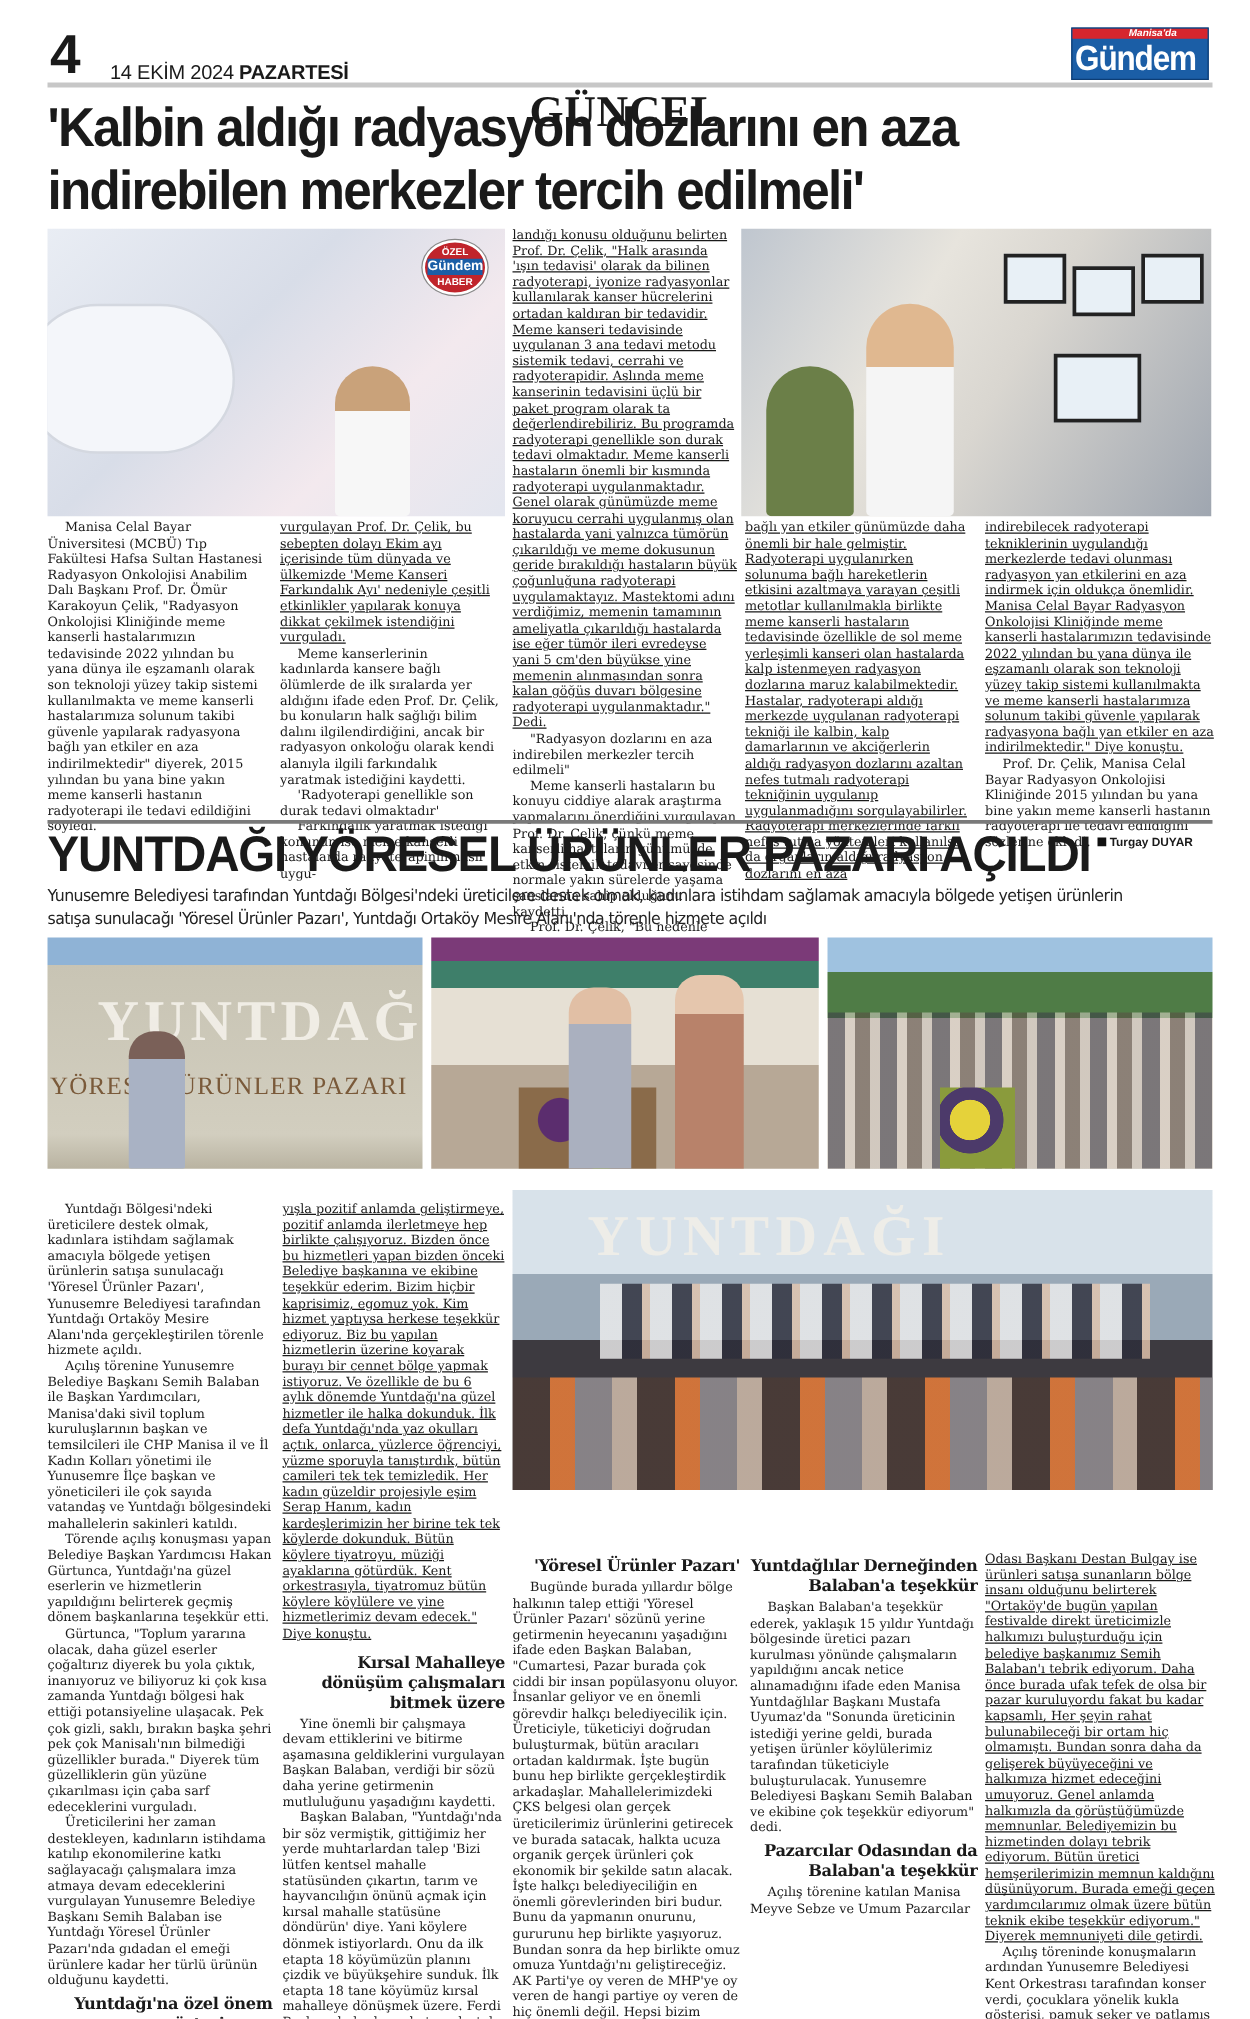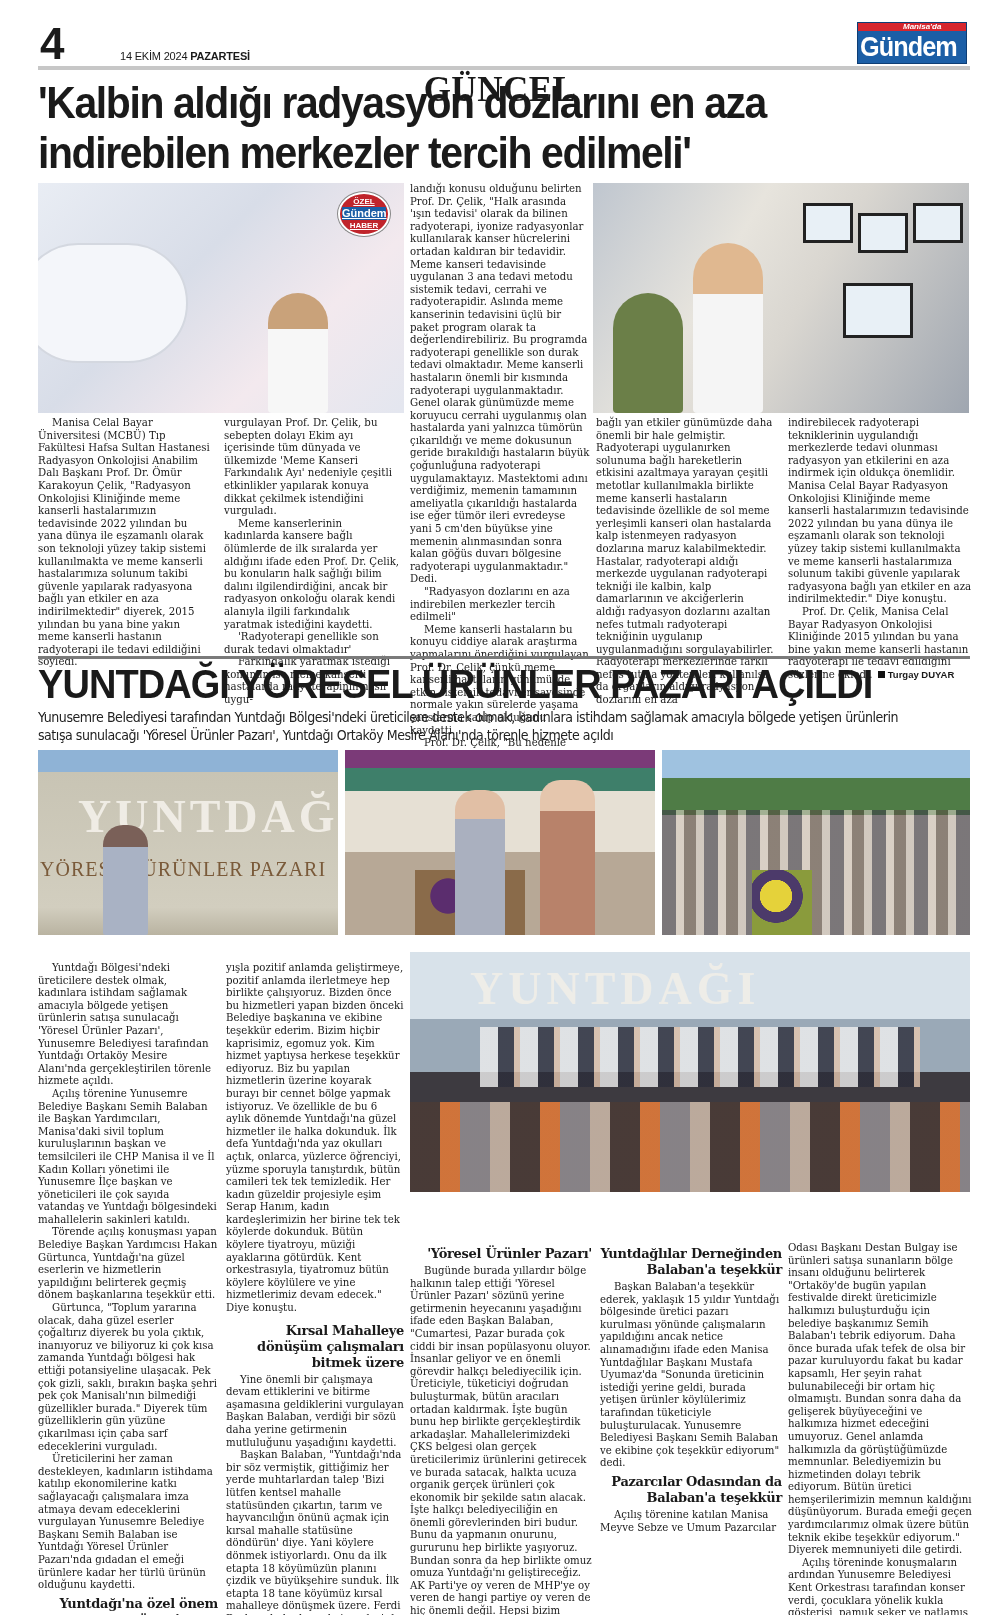--- a/index.html
+++ b/index.html
@@ -1,38 +1,38 @@
 <!DOCTYPE html>
 <html><head>
 <meta charset="utf-8">
 <style>
   * { box-sizing: border-box; margin: 0; padding: 0; }
   body { width: 1000px; height: 1615px; background: #fff; font-family: "DejaVu Serif", serif; color: #1a1a1a; position: relative; overflow: hidden; }
   .abs { position: absolute; }
   .page-num { left: 40px; top: 22px; font-family: "Liberation Sans", sans-serif; font-weight: bold; font-size: 44px; line-height: 44px; }
-  .date { left: 88px; top: 50px; font-family: "Liberation Sans", sans-serif; font-size: 11px; letter-spacing: -0.2px; margin-left: 32px; }
+  .date { left: 88px; top: 50px; font-family: "Liberation Sans", sans-serif; font-size: 16px; letter-spacing: -0.2px; }
   .date b { font-weight: bold; }
   .section { left: 420px; top: 26px; width: 160px; text-align: center; font-family: "Liberation Serif", serif; font-weight: bold; font-size: 35px; letter-spacing: 0.5px; margin-top: 44px; }
   .logo { left: 857px; top: 22px; width: 110px; height: 42px; background: #1b5ea6; border: 1px solid #0d3d74; }
   .logo .strip { position: absolute; left: 0; top: 0; width: 100%; height: 8px; background: #d6262e; }
   .logo .small { position: absolute; left: 4px; top: -1px; font-family: "Liberation Sans", sans-serif; font-style: italic; font-weight: bold; font-size: 8px; color: #fff; padding-left: 41px; }
   .logo .big { position: absolute; left: 2px; top: 7px; font-family: "Liberation Sans", sans-serif; font-weight: bold; font-size: 28px; line-height: 34px; color: #fff; letter-spacing: -1px; transform: scaleX(0.9); transform-origin: left; }
   .rule-top { left: 38px; top: 66px; width: 932px; height: 4px; background: #c7c7c7; }
   .headline1 { left: 38px; top: 78px; width: 940px; font-family: "Liberation Sans", sans-serif; font-weight: bold; font-size: 44px; line-height: 50px; letter-spacing: -1.5px; transform: scaleX(0.93); transform-origin: left; }
   .photo { overflow: hidden; }
   .ph1 { left: 38px; top: 183px; width: 366px; height: 230px; background: linear-gradient(135deg,#e9edf4 0%,#d8dde8 40%,#f3e9ee 70%,#e3e6ef 100%); }
   .ph1 .machine { position:absolute; left:-20px; top:60px; width:170px; height:120px; border-radius:60px; background:#f4f6fa; border:2px solid #d4d8e0; }
   .ph1 .woman { position:absolute; left:230px; top:110px; width:60px; height:120px; background: linear-gradient(#c9a27a 0 30%, #f7f7f7 30%); border-radius: 30px 30px 4px 4px; }
-  .badge { position:absolute; left:338px; top:192px; width:52px; height:44px; border-radius:50%; background:#c0242b; border:2px solid #fff; box-shadow:0 0 0 1px #888; color:#fff; font-family:"Liberation Sans",sans-serif; font-weight:bold; text-align:center; font-size:8px; line-height:9px; padding-top:3px;text-decoration:underline; }
+  .badge { position:absolute; left:338px; top:192px; width:52px; height:44px; border-radius:50%; background:#c0242b; border:2px solid #fff; box-shadow:0 0 0 1px #888; color:#fff; font-family:"Liberation Sans",sans-serif; font-weight:bold; text-align:center; font-size:8px; line-height:9px; padding-top:3px; }
   .badge .g { display:block; background:#1b5ea6; font-size:11px; line-height:13px; margin:1px 2px; }
   .ph2 { left: 593px; top: 183px; width: 376px; height: 230px; background: linear-gradient(120deg,#bfc6cf 0%,#e7e4dd 35%,#d9d6d0 55%,#9fa6b0 100%); }
   .ph2 .screen { position:absolute; width:50px; height:40px; background:#e8f0f6; border:3px solid #222; }
   .col { font-size: 10.2px; line-height: 12.6px; text-align: left; }
   .col p { text-indent: 14px; }
-  .col p.ni { text-indent: 0; }
+  .col p.ni { text-indent: 0; text-decoration: underline; }
   .col h3 { font-family: "DejaVu Serif", serif; font-weight: bold; font-size: 13px; line-height: 16px; margin: 4px 0 3px; letter-spacing: -0.3px; text-align: right; }
   .byline { font-family: "Liberation Sans", sans-serif; font-weight: bold; font-size: 9.5px; }
   .sq { display:inline-block; width:7px; height:7px; background:#111; margin: 0 3px 0 2px; vertical-align: 0; }
   .rule-mid { left: 38px; top: 656px; width: 932px; height: 3px; background: #7a7a7a; }
   .headline2 { left: 38px; top: 663px; width: 940px; font-family: "Liberation Sans", sans-serif; font-weight: bold; font-size: 40px; line-height: 42px; letter-spacing: -1px; transform: scaleX(0.95); transform-origin: left; }
   .deck { left: 38px; top: 709px; width: 938px; font-family: "DejaVu Sans", sans-serif; font-size: 13.3px; line-height: 18px; letter-spacing: -0.5px; transform: scaleX(0.95); transform-origin: left; color:#222; }
   .ph3 { left: 38px; top: 750px; width: 300px; height: 185px; background: linear-gradient(#8fb3d6 0 12%, #c8c4b4 12%, #d2cebf 85%, #b9b3a1 100%); }
   .ph3 .yuntdagi { position:absolute; left:40px; top:40px; font-family:"Liberation Serif",serif; font-weight:bold; font-size:46px; color:#f4f1ea; letter-spacing:4px; opacity:.9; }
   .ph3 .pazari { position:absolute; left:2px; top:108px; font-family:"Liberation Serif",serif; font-size:20px; color:#7a5a3a; letter-spacing:1px; }
   .ph3 .man { position:absolute; left:65px; top:75px; width:45px; height:110px; background:linear-gradient(#7a6058 0 20%, #a9b2c4 20%); border-radius:20px 20px 2px 2px; }

